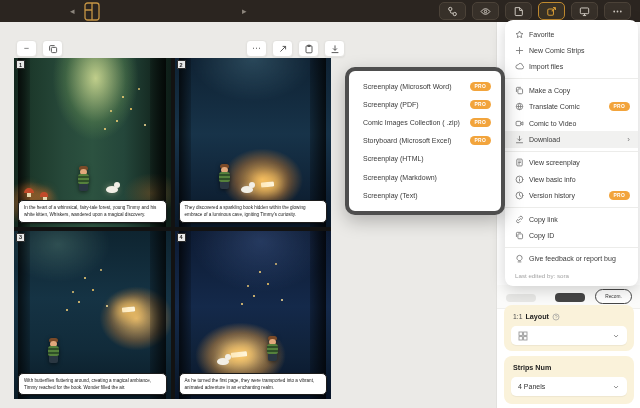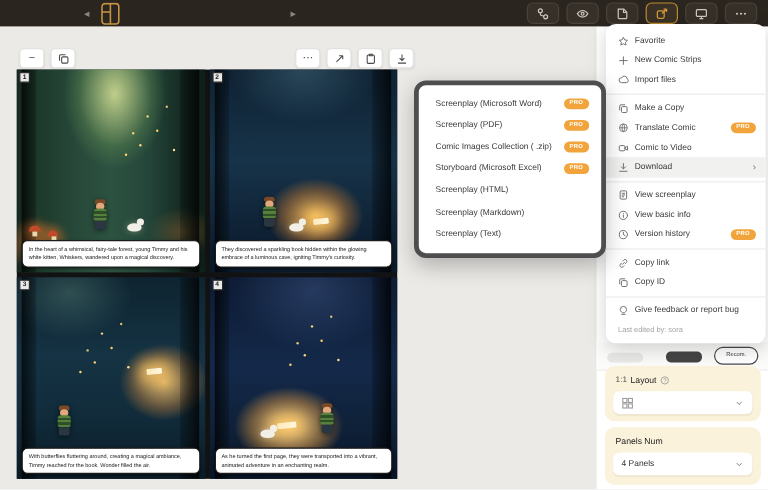--- a/index.html
+++ b/index.html
@@ -62,21 +62,21 @@
   .sidebar { position:absolute; left:496px; top:22px; width:144px; height:386px; background:#fff; border-left:1px solid #e2e1de; z-index:2; }
   .size-row { position:absolute; left:0; top:263px; width:144px; height:24px; background:#fbfbfa; border-bottom:1px solid #efefed; }
   .pill-gray { position:absolute; left:9px; top:9px; width:30px; height:8px; background:#e8e8e6; border-radius:4px; }
   .pill-dark { position:absolute; left:58px; top:8px; width:30px; height:9px; background:#454545; border-radius:4px; }
   .pill-white { position:absolute; left:98px; top:4px; width:37px; height:15px; background:#fff; border:1px solid #474747; border-radius:8px; font-size:4.8px; color:#333; display:flex; align-items:center; justify-content:center; }
   .card { position:absolute; left:7px; width:130px; background:#FAF2DA; border-radius:8px; }
   .card-layout { top:283px; height:46px; }
   .card-panels { top:334px; height:48px; }
   .card-head { display:flex; align-items:center; gap:3px; padding:7px 9px 4px; }
   .ratio { font-size:6.8px; color:#4a4a4a; }
-  .card-title { font-size:7.2px; font-weight:normal; color:#1e1e1e; }
+  .card-title { font-size:7.2px; font-weight:bold; color:#1e1e1e; }
   .dropdown { margin:1px 7px 0; height:19px; background:#fff; border-radius:5px; display:flex; align-items:center; padding:0 7px; box-shadow:0 1px 1px rgba(0,0,0,.05); }
   .dropdown .grow { flex:1; }
   .dd-value { font-size:7px; color:#333; }
 
   
   .menu { position:absolute; left:505px; top:20px; width:133px; background:#fff; border-radius:8px; box-shadow:0 4px 16px rgba(0,0,0,.18); padding:6px 0 4px; z-index:10; }
   .mi { display:flex; align-items:center; height:16.4px; padding:0 8px 0 9px; gap:5px; }
   .mi.hl { background:#f1f1f0; }
   .mi .lbl { font-size:7px; color:#3a3a3a; white-space:nowrap; flex:1; }
   .mi .ico { width:10px; display:flex; justify-content:center; }
@@ -292,21 +292,21 @@
         <span class="grow"></span>
         <span>
             <svg width="8" height="8" viewBox="0 0 10 10" fill="none" stroke="#777" stroke-width="1">
               <path d="M2.5 3.8L5 6.3l2.5-2.5"></path>
             </svg>
           </span>
       </div>
     </section>
     <section class="card card-panels">
       <div class="card-head">
-        <span class="card-title">Panels Num</span>
+        <span class="card-title">Strips Num</span>
       </div>
       <div class="dropdown">
         <span class="dd-value">4 Panels</span>
         <span class="grow"></span>
         <span>
             <svg width="8" height="8" viewBox="0 0 10 10" fill="none" stroke="#777" stroke-width="1">
               <path d="M2.5 3.8L5 6.3l2.5-2.5"></path>
             </svg>
           </span>
       </div>

